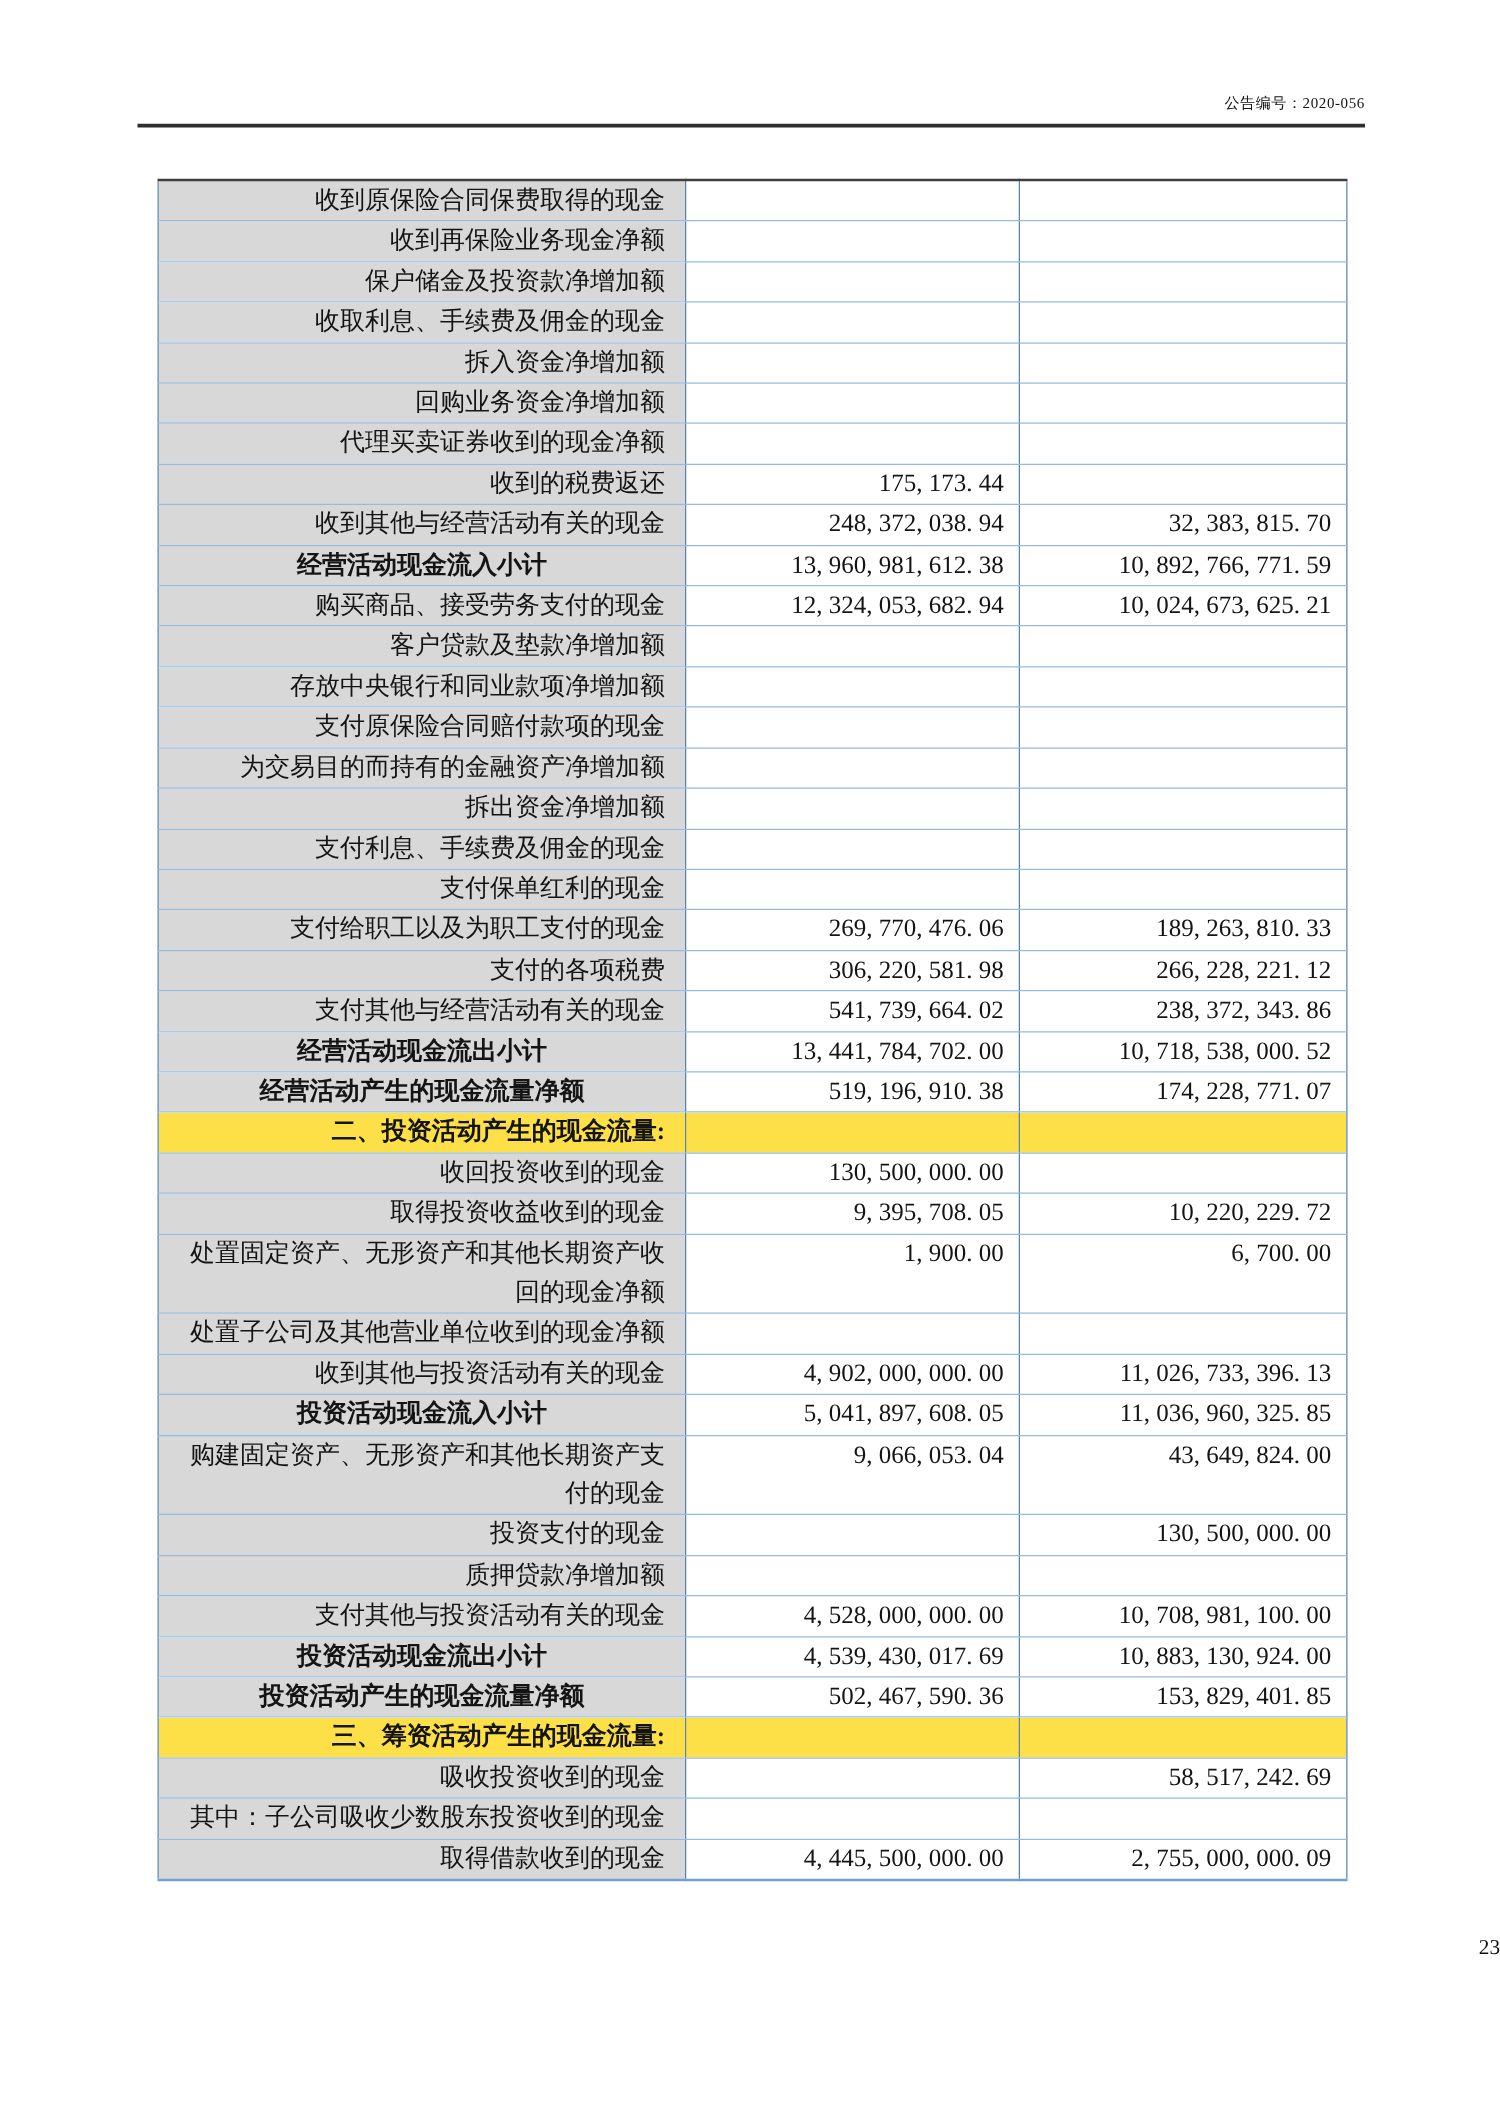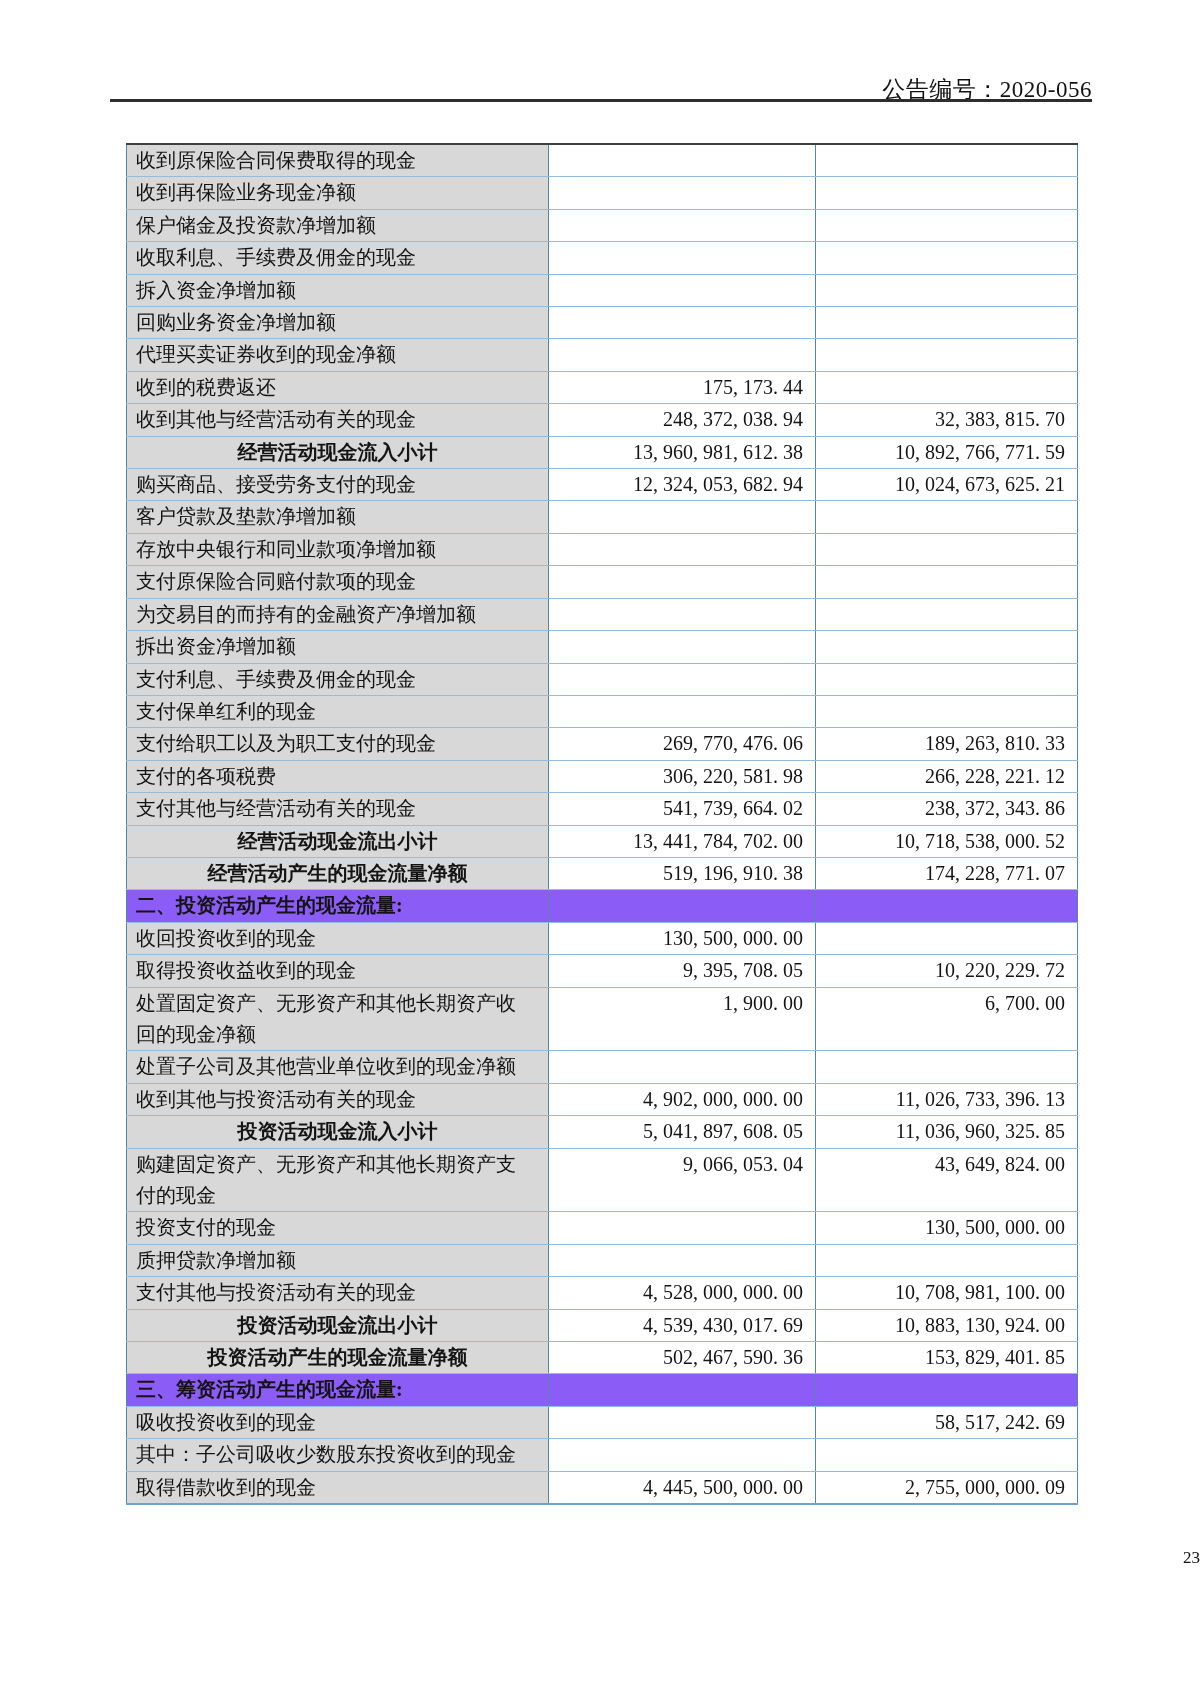--- a/index.html
+++ b/index.html
@@ -7,21 +7,21 @@
     position:relative;
     width:1200px;height:1697px;
     background:#ffffff;
     font-family:"Liberation Serif","DejaVu Serif",serif;
     color:#141414;
     overflow:hidden;
   }
   .doc-header{
     position:absolute;
     top:74px;right:108px;
-    font-size:23px;
+    font-size:12px;
     letter-spacing:.5px;
     color:#111;
   }
   .header-rule{
     position:absolute;
     top:99px;left:110px;
     width:982px;height:3px;
     background:#2e2e2e;
   }
   .table-wrap{
@@ -48,37 +48,37 @@
     border-right:1px solid #5585ad;
     vertical-align:top;
     height:31.4px;
     line-height:31.4px;
     font-size:20px;
     overflow:hidden;
   }
   td.label{
     background:#d8d8d8;
     padding:0 16px 0 9px;
-    text-align:left;
+    text-align:right;
     word-break:normal;
   }
   td.num{
     background:#ffffff;
     text-align:right;
     padding:0 12px 0 4px;
     white-space:nowrap;
   }
   tr.subtotal td.label{
     font-weight:bold;
     text-align:center;
     padding:0 6px;
     margin-top:48px;
   }
   tr.section td{
-    background:#8b5cf6;
+    background:#fde047;
     font-weight:bold;
   }
   .page-number{
     position:absolute;
     top:1548px;left:0;
     width:100%;
     text-align:right;
     font-size:17px;
     color:#111;
   }

